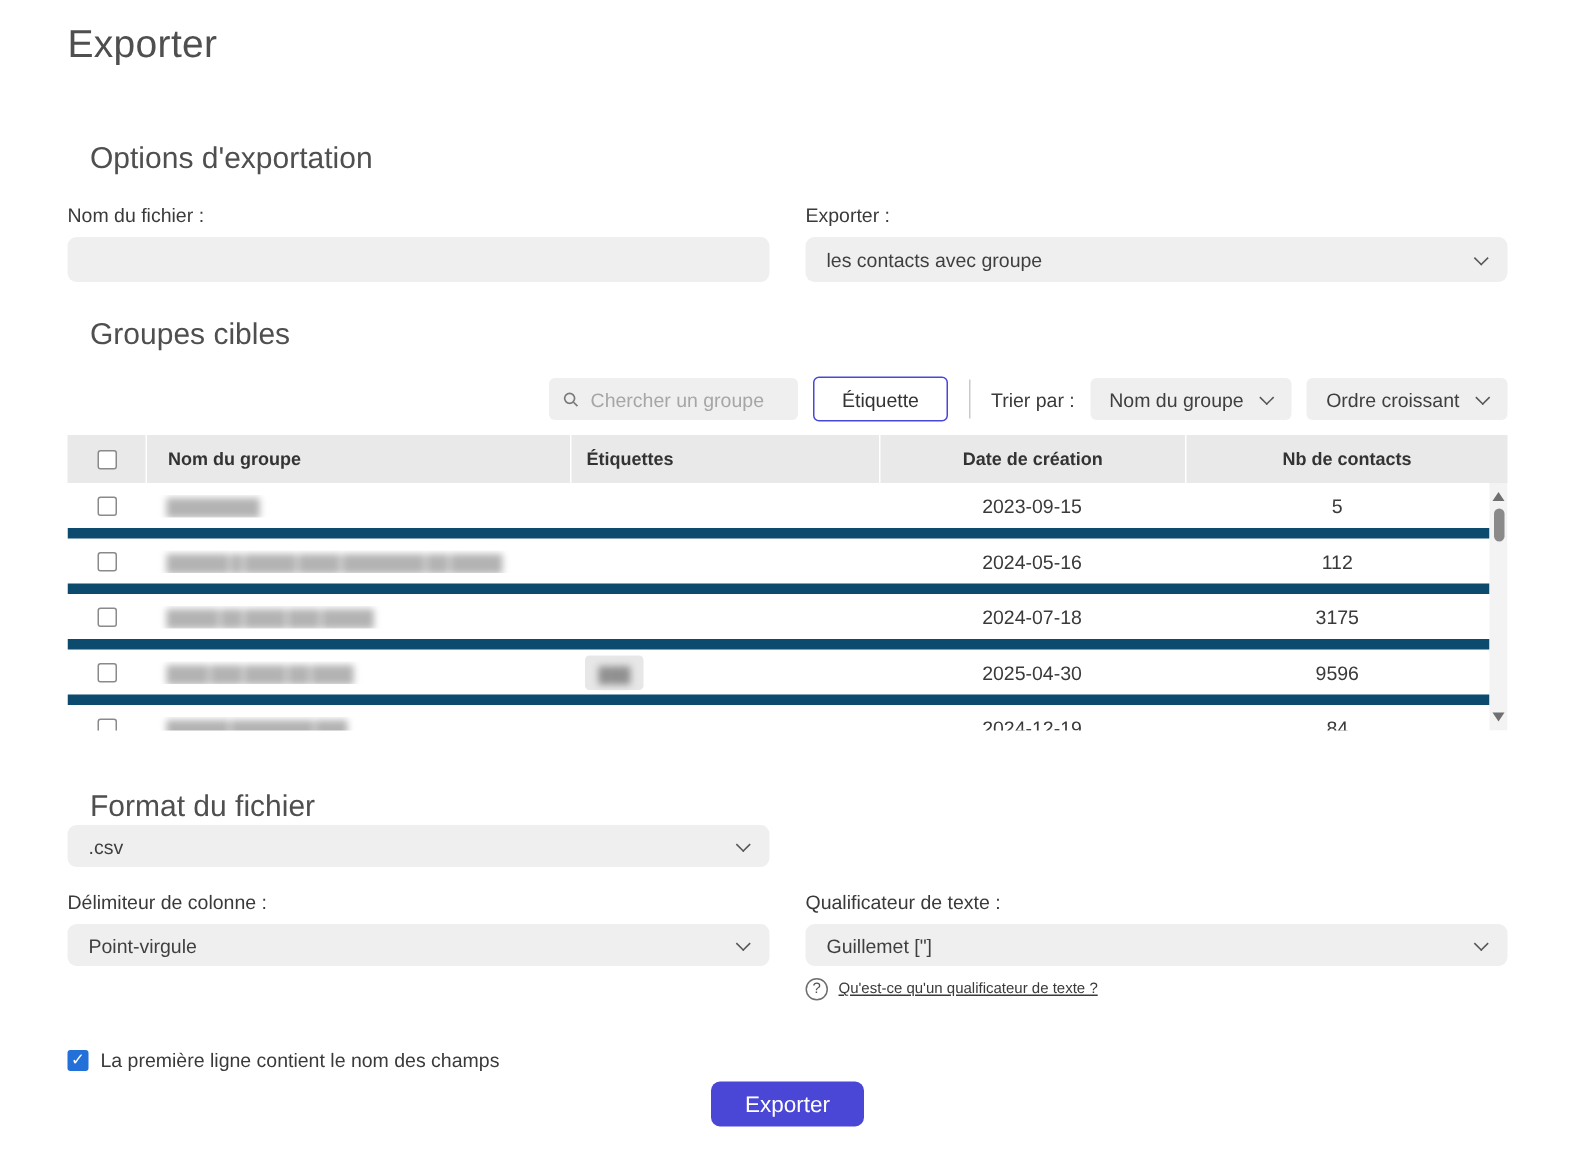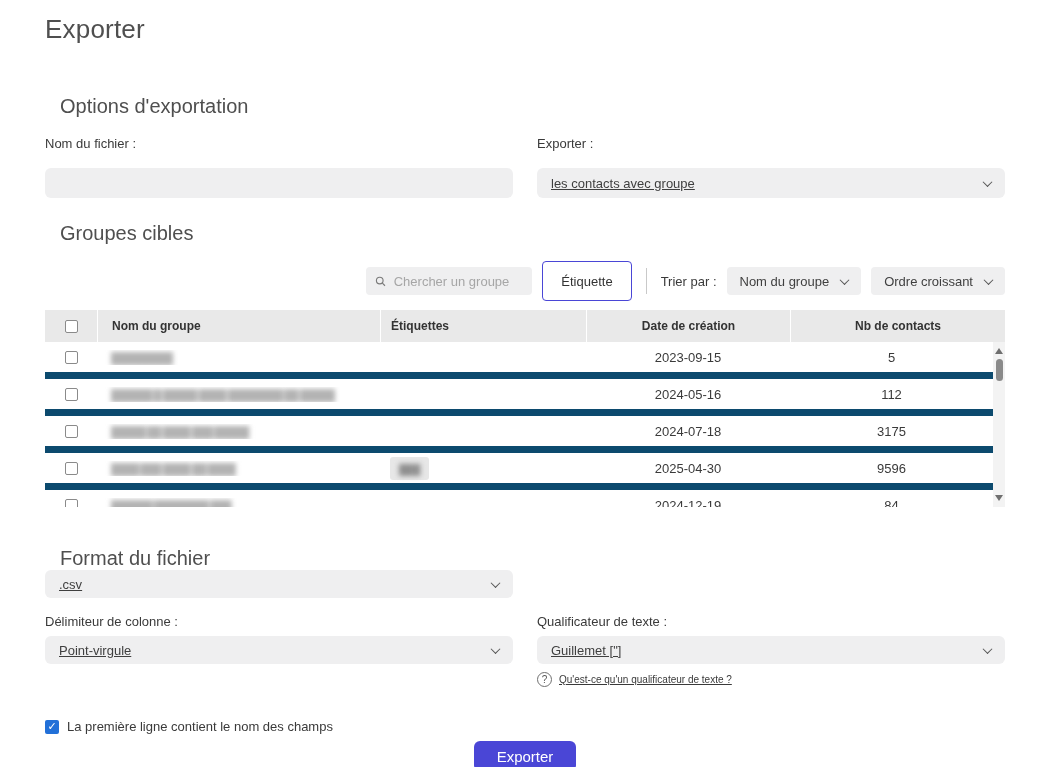--- a/index.html
+++ b/index.html
@@ -6,37 +6,37 @@
   html,body { width:1060px; height:767px; background:#ffffff; overflow:hidden;
     font-family:"Liberation Sans", sans-serif; color:#3c3c3c; }
   .page { width:960px; margin-left:45px; padding-top:14px; }
 
   h1.title { font-size:26px; font-weight:400; color:#4f4f4f; letter-spacing:.2px; }
   h2.section { font-size:20px; font-weight:400; color:#4f4f4f;margin-left:15px; }
 
   .sec-options { margin-top:50px; }
   .two-col { display:flex; gap:24px; }
   .col { flex:1 1 0; }
-  .field-label { font-size:13px; color:#3a3a3a; margin-top:18px; margin-bottom:17px; }
+  .field-label { font-size:13px; color:#3a3a3a; margin-top:18px; margin-bottom:7px; }
   .text-input { width:100%; height:30px; background:#efeff0; border:none; border-radius:6px;
     padding:0 14px; font-size:13px; color:#3a3a3a; outline:none; font-family:"Liberation Sans",sans-serif;}
   .select { width:100%; height:30px; background:#efeff0; border-radius:6px;
     display:flex; align-items:center; justify-content:space-between; padding:2px 14px;
-    font-size:13px; color:#3f3f3f; cursor:pointer;text-decoration:underline; }
+    font-size:13px; color:#3f3f3f; cursor:pointer; }
   .chev { width:7px; height:7px; border-right:1.8px solid #555; border-bottom:1.8px solid #555;
     transform:rotate(45deg) translate(-1px,-1px); flex:0 0 auto; }
 
   .sec-groups { margin-top:24px; }
   .toolbar { margin-top:16px; display:flex; justify-content:flex-end; align-items:center; gap:10px; }
   .search-box { width:166px; height:28px; background:#efeff0; border-radius:4px;
     display:flex; align-items:center; padding:0 9px; gap:7px; }
   .search-box input { border:none; background:transparent; outline:none; font-size:13px;
     color:#3a3a3a; width:100%; font-family:"Liberation Sans",sans-serif; }
   .search-box input::placeholder { color:#a6a6a6; }
-  .btn-tag { height:40px; padding:0 18px; background:#ffffff; border:1.5px solid #4a46d6;
+  .btn-tag { height:30px; padding:0 18px; background:#ffffff; border:1.5px solid #4a46d6;
     border-radius:4px; font-size:13px; color:#333; cursor:pointer; font-family:"Liberation Sans",sans-serif; }
   .vdiv { width:1px; height:26px; background:#c9c9c9; margin:0 4px; }
   .sort-label { font-size:13px; color:#3a3a3a; }
   .sort-select { height:28px; background:#efeff0; border-radius:4px; display:flex; align-items:center;
     gap:12px; padding:0 13px; font-size:13px; color:#3f3f3f; cursor:pointer; }
 
   .table { margin-top:9px; width:960px; }
   .thead { display:grid; grid-template-columns:52px 283px 206px 204px 215px; height:32px;
     background:#e9e9e9; align-items:center; font-size:12px; font-weight:bold; color:#333; }
   .thead > div { height:100%; display:flex; align-items:center; border-left:1px solid #ffffff; }

